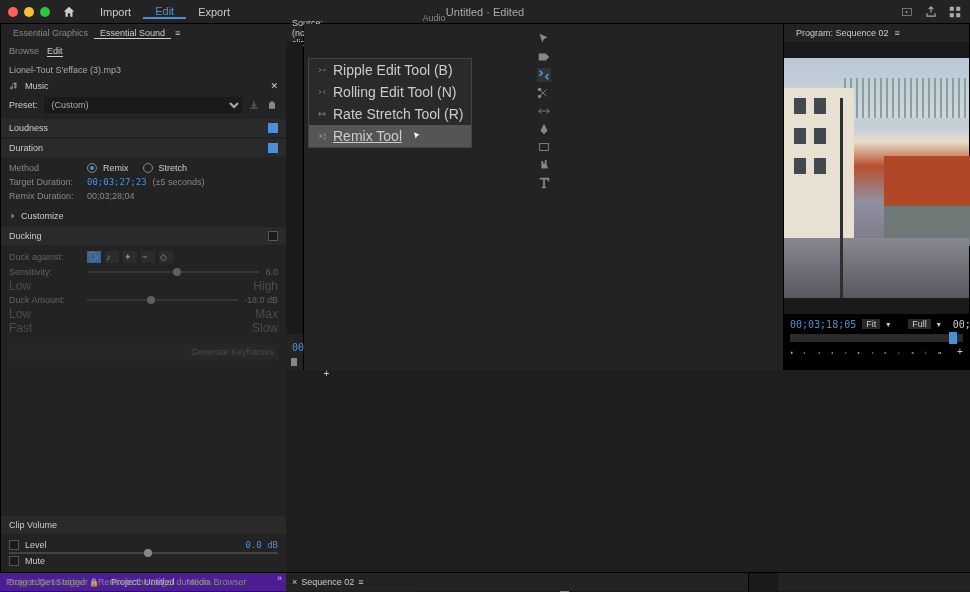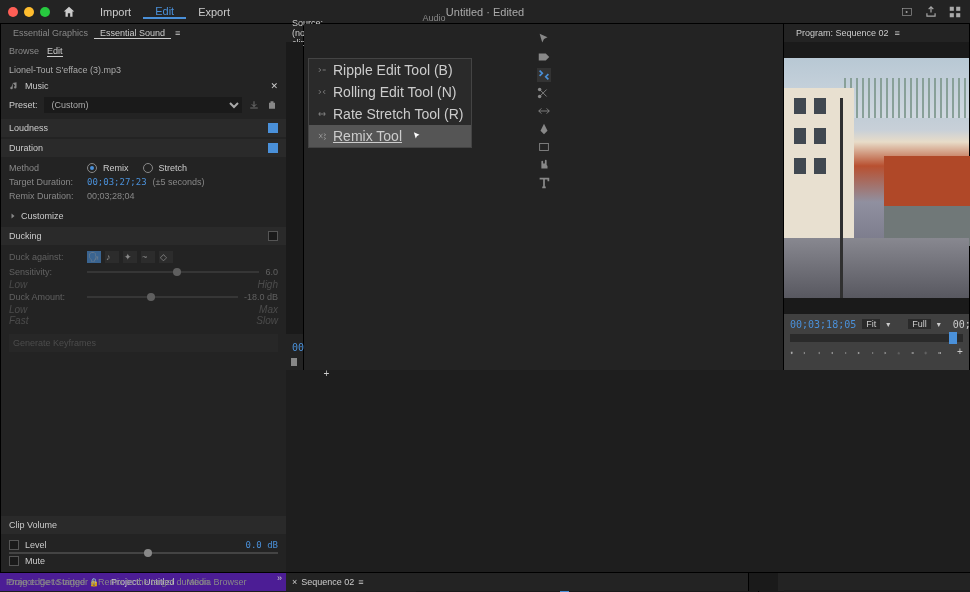--- a/index.html
+++ b/index.html
@@ -46,21 +46,21 @@
 .flyout-item { padding: 3px 8px; display: flex; align-items: center; gap: 6px; cursor: pointer; white-space: nowrap; }
 .flyout-item.hover { background: #555; text-decoration: underline; }
 .flyout-icon { width: 10px; height: 10px; fill: #aaa; }
 
 
 .program-area { background: #1e1e1e; border-right: 1px solid #000; display: flex; flex-direction: column; }
 .program-tabs { height: 18px; display: flex; align-items: center; padding: 0 6px; font-size: 9px; background: #232323; }
 .program-tab { padding: 0 6px; color: #ccc; }
 .program-viewer { flex: 1; display: flex; justify-content: center; align-items: center; background: #1a1a1a; }
 .video-frame { width: 288px; height: 240px; background: linear-gradient(180deg, #a8c0d0 0%, #c8d0d8 30%, #e8dcc8 35%, #b85030 45%, #9090a0 60%, #606070 100%); position: relative; }
-.prog-controls { height: 56px; background: #404040; padding: 4px 6px; }
+.prog-controls { height: 56px; background: #000000; padding: 4px 6px; }
 .prog-tc-row { display: flex; align-items: center; font-size: 10px; gap: 6px; }
 .fit-ctrl { padding: 0 4px; background: #2a2a2a; font-size: 9px; }
 .prog-ruler { height: 8px; background: #2a2a2a; margin: 4px 0; position: relative; }
 .playhead-marker { position: absolute; top: -2px; width: 8px; height: 12px; background: #4a90d9; }
 .prog-transport { display: flex; gap: 10px; justify-content: center; margin-top: 4px; }
 
 
 .right-panel { background: #232323; border-left: 1px solid #000; grid-row: 1 / 3; display: flex; flex-direction: column; font-size: 9px; overflow: hidden; }
 .right-tabs { height: 18px; display: flex; align-items: center; padding: 0 6px; }
 .right-tab { padding: 0 6px; color: #888; }
@@ -81,22 +81,22 @@
 .param-label { color: #888; min-width: 72px; }
 .param-value { color: #4a90d9; font-family: monospace; text-align: center; }
 .param-value-gray { color: #888; }
 .radio { width: 10px; height: 10px; border-radius: 50%; border: 1px solid #888; }
 .radio.checked::after { content: ''; display: block; width: 4px; height: 4px; background: #4a90d9; border-radius: 50%; margin: 2px; }
 .duck-icons { display: flex; gap: 4px; }
 .duck-icon { width: 14px; height: 12px; background: #333; fill: #666; padding: 1px; }
 .duck-icon.active { background: #4a90d9; }
 .slider-track { flex: 1; height: 2px; background: #444; position: relative; }
 .slider-thumb { position: absolute; width: 8px; height: 8px; background: #888; border-radius: 50%; top: -3px; }
-.slider-labels { display: flex; justify-content: space-between; font-size: 10px; color: #666; font-style: italic; }
-.gen-btn { width: 100%; padding: 4px; background: #2a2a2a; color: #666; font-size: 9px; text-align: left; margin-top: 8px; cursor: pointer; }
+.slider-labels { display: flex; justify-content: space-between; font-size: 12px; color: #666; }
+.gen-btn { width: 100%; padding: 4px; background: #2a2a2a; color: #666; font-size: 9px; text-align: right; margin-top: 8px; cursor: pointer; }
 
 
 .project-area { background: #1e1e1e; border-top: 1px solid #000; grid-column: 1; display: flex; flex-direction: column; }
 .proj-tabs { height: 18px; display: flex; background: #4c1d95; font-size: 9px; }
 .proj-tab { padding: 0 6px; color: #888; display: flex; align-items: center; }
 .proj-tab.active { color: #ccc; }
 .proj-subtab { padding: 2px 8px; font-size: 9px; color: #888; display: flex; align-items: center; gap: 4px; }
 
 
 .timeline-area { background: #1e1e1e; border-top: 1px solid #000; grid-column: 2 / 4; display: flex; flex-direction: column; }

